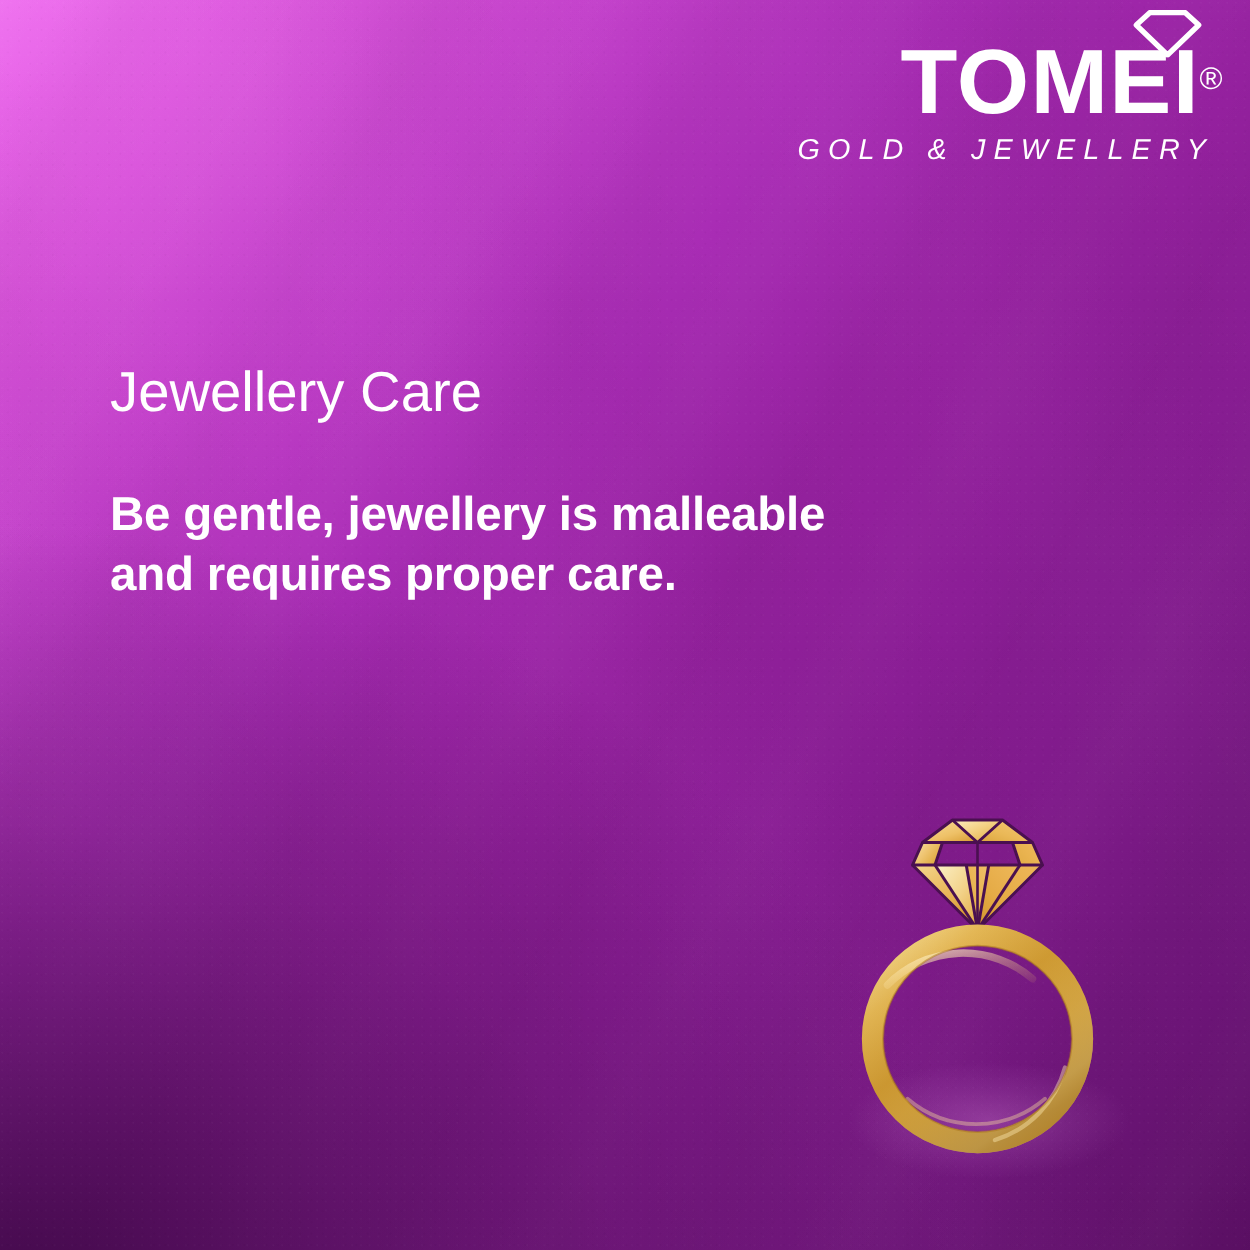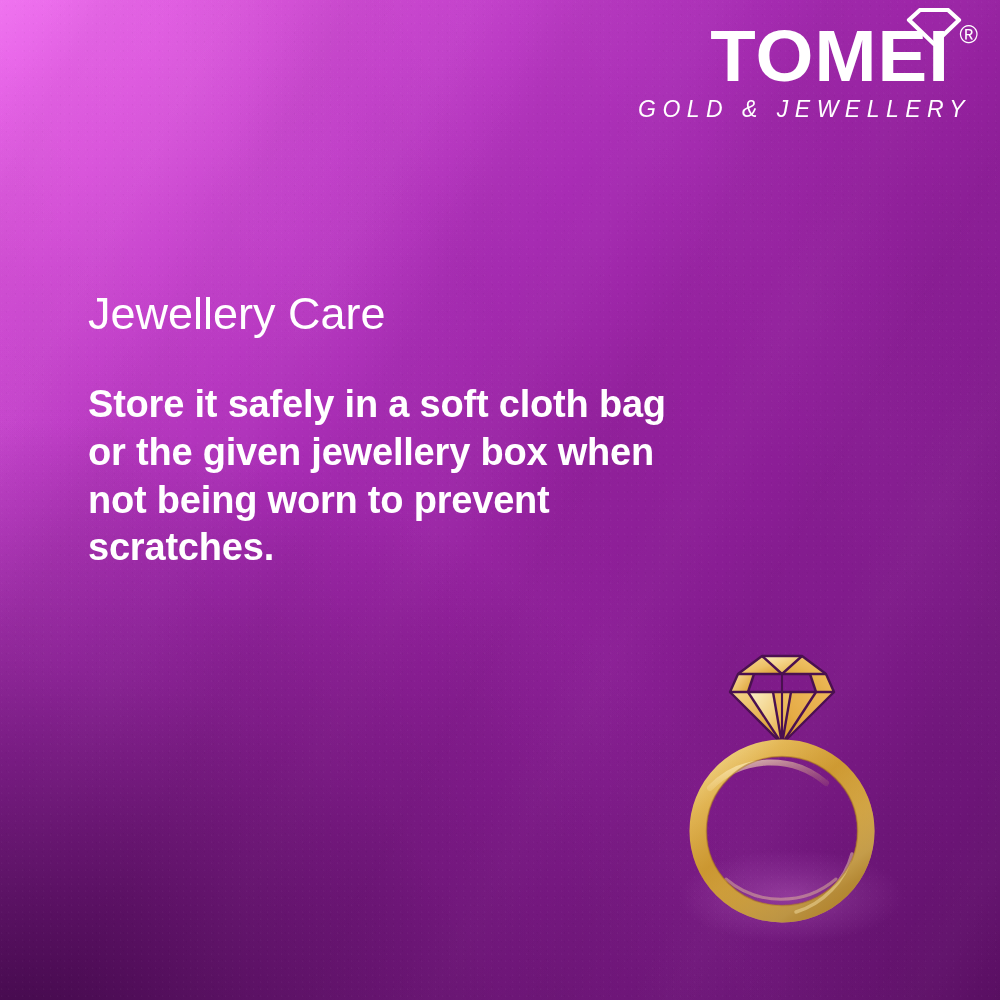--- a/index.html
+++ b/index.html
@@ -98,25 +98,24 @@
   }
   .logo-diamond-icon {
     position: absolute;
     top: 2px;
     right: 16px;
     width: 56px;
     height: 38px;
   }
   .logo-wordmark-row {
     position: relative;
-    margin-top: 16px;
+    margin-top: 26px;
     display: flex;
-    align-items: flex-start;
+    align-items: center;
     justify-content: flex-end;
-    gap: 10px;
   }
   .logo-wordmark {
     font-family: "Liberation Sans", sans-serif;
     font-weight: bold;
     font-size: 73px;
     letter-spacing: 1px;
     color: #ffffff;
     line-height: 0.92;
     transform: scaleX(1.02);
     transform-origin: right bottom;
@@ -209,21 +208,21 @@
     <div class="logo-wordmark-row">
       <span class="logo-wordmark">TOMEI</span>
       <span class="logo-reg">®</span>
     </div>
 
     <div class="logo-tagline">GOLD &amp; JEWELLERY</div>
   </div>
 
   <div class="content">
     <h1 class="headline">Jewellery Care</h1>
-    <p class="para para-2">Store it safely in a soft cloth bag or the given jewellery box when not being worn to prevent scratches.</p>
+    <p class="para para-1">Be gentle, jewellery is malleable and requires proper care.</p>
   </div>
 
   <div class="ring-floor-glow"></div>
 
   <div class="ring-art">
     <svg width="220" height="290" viewBox="0 0 220 290">
       <defs>
 
         <linearGradient id="fTableL" x1="0" y1="0" x2="1" y2="1">
           <stop offset="0%" stop-color="#f5d27e"></stop>

